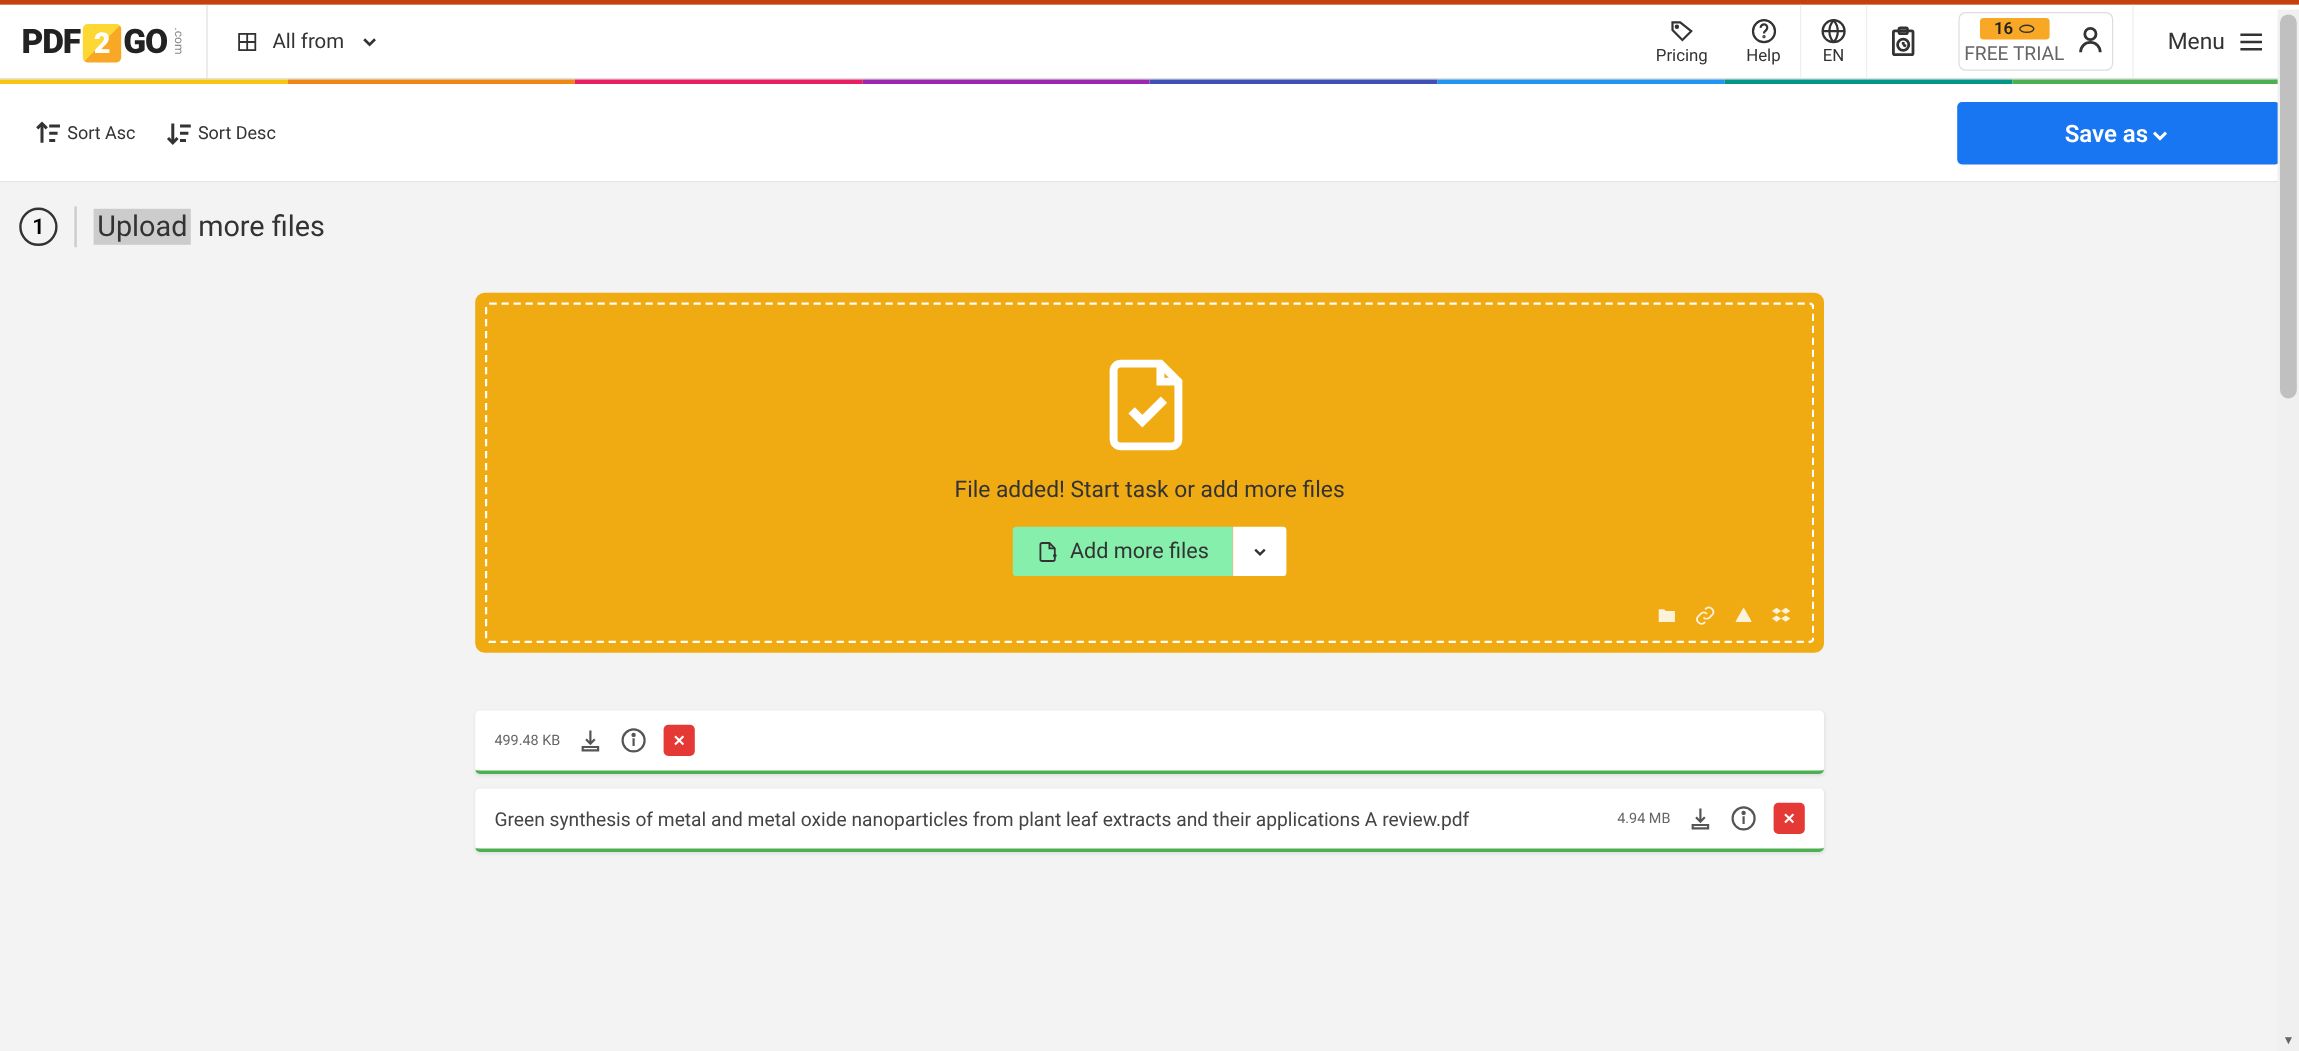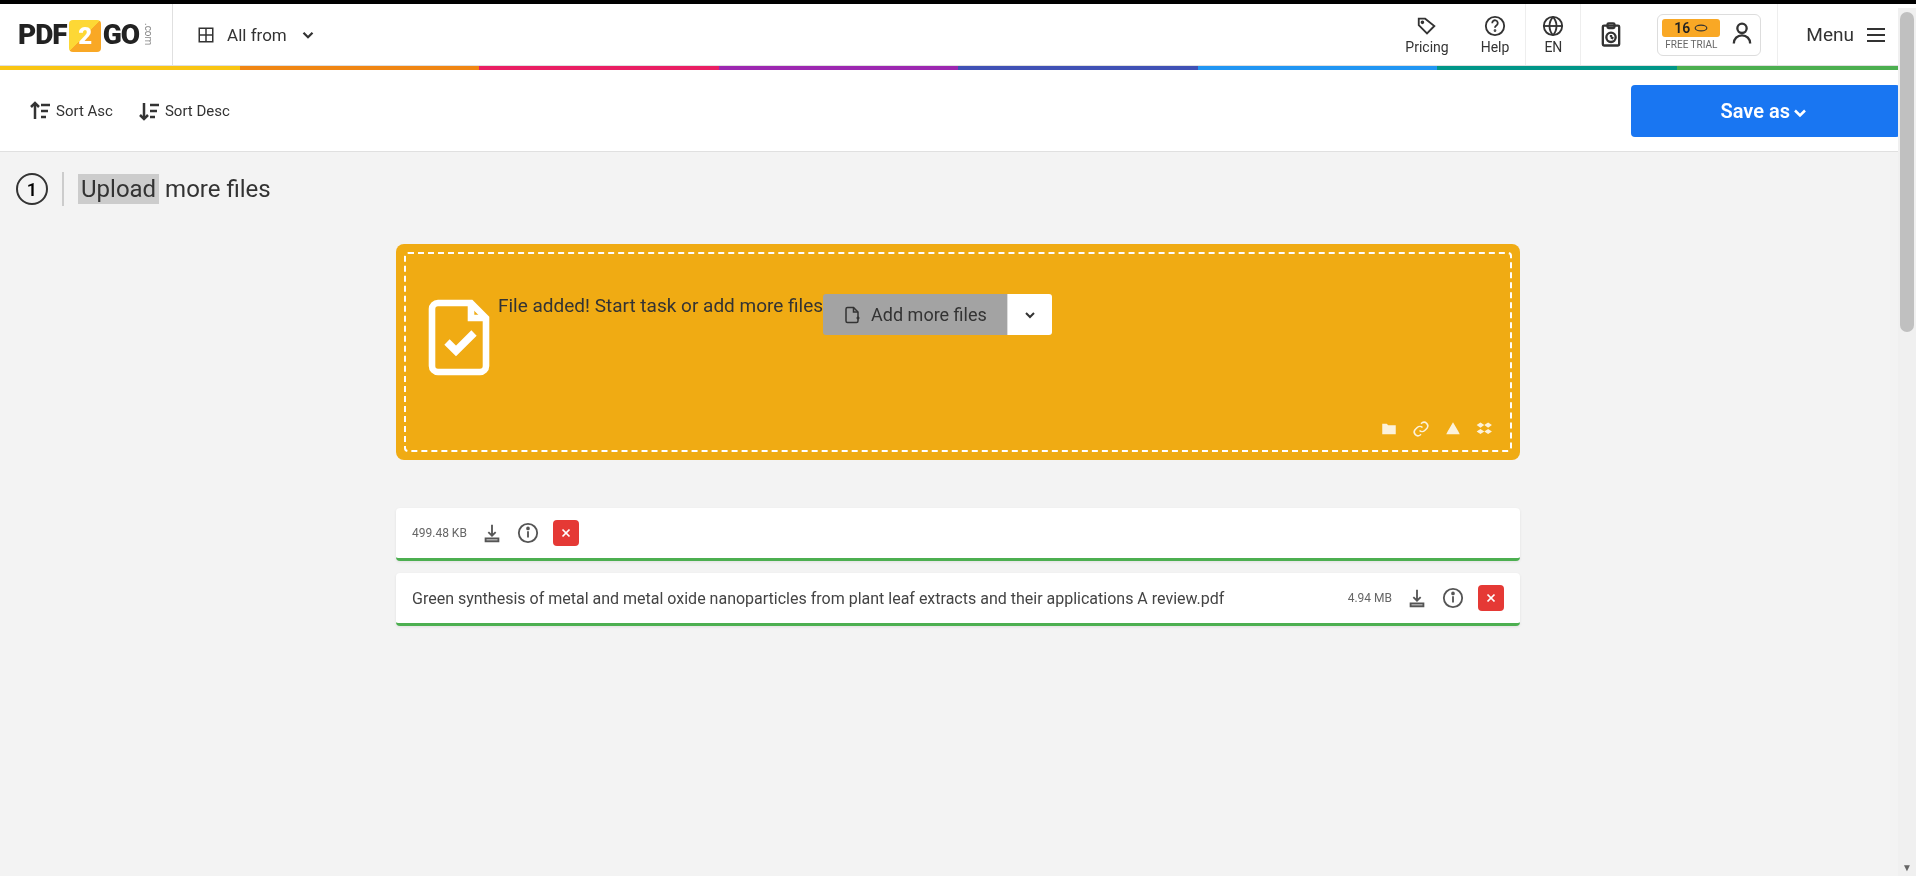--- a/index.html
+++ b/index.html
@@ -1,37 +1,37 @@
 <!DOCTYPE html>
 <html><head>
 <meta charset="utf-8">
 <style>
 *{margin:0;padding:0;box-sizing:border-box}
 body{font-family:-apple-system,BlinkMacSystemFont,"Segoe UI",Roboto,sans-serif;background:#f3f3f3;overflow:hidden}
-.page{width:1916px;height:876px;position:relative;background:#fff;border-top:4px solid #000000}
+.page{width:1916px;height:876px;position:relative;background:#fff;border-top:4px solid #c2410c}
 
 
 .header{height:62px;display:flex;align-items:center;border-bottom:1px solid #e0e0e0;background:#fff;position:relative}
 .logo{padding:0 18px;display:flex;align-items:center;height:100%;border-right:1px solid #e0e0e0}
 .logo-text{font-size:28px;font-weight:900;letter-spacing:-1px}
 .logo-pdf{color:#222}
 .logo-2{display:inline-block;width:32px;height:32px;background:linear-gradient(135deg,#fdd835 0%,#fdd835 50%,#f9a825 50%,#f9a825 100%);color:#fff;text-align:center;line-height:32px;border-radius:4px;margin:0 2px;font-size:24px}
 .logo-go{color:#222}
 .logo-com{font-size:10px;color:#888;writing-mode:vertical-rl;margin-left:4px}
 .all-tools{display:flex;align-items:center;gap:12px;padding:0 24px;height:100%;cursor:pointer;font-size:17px;color:#333}
 .all-tools svg{width:18px;height:18px}
 .header-right{margin-left:auto;display:flex;align-items:center;height:100%}
 .header-item{display:flex;flex-direction:column;align-items:center;justify-content:center;padding:0 16px;height:100%;cursor:pointer;border-left:1px solid #eee}
 .header-item.no-border{border-left:none}
 .header-item svg{width:22px;height:22px}
 .header-item-label{font-size:14px;color:#333;margin-top:2px}
 .trial-box{display:flex;align-items:center;gap:8px;padding:4px;border:1px solid #ddd;border-radius:6px;margin:0 16px}
 .trial-badge{display:flex;flex-direction:column;align-items:center}
 .trial-count{background:#f9a825;color:#222;padding:1px 12px;border-radius:3px;font-size:14px;font-weight:600;display:flex;align-items:center;gap:4px}
-.trial-label{font-size:10px;color:#666;margin-top:2px}
+.trial-label{font-size:16px;color:#666;margin-top:2px}
 .avatar svg{width:28px;height:28px}
 .menu-btn{display:flex;align-items:center;gap:10px;padding:0 28px;height:100%;cursor:pointer;font-size:19px;color:#333;border-left:1px solid #eee}
 .menu-btn svg{width:24px;height:24px}
 
 
 .rainbow{height:4px;width:100%;display:flex}
 .rainbow div{flex:1;height:100%}
 .r1{background:#f9c513}.r2{background:#f08613}.r3{background:#e91e63}.r4{background:#9c27b0}.r5{background:#3f51b5}.r6{background:#2196f3}.r7{background:#009688}.r8{background:#4caf50}
 
 
@@ -46,25 +46,25 @@
 .main{background:#f3f3f3;height:calc(876px - 66px - 4px - 82px);overflow-y:auto;padding-bottom:20px}
 .step-header{display:flex;align-items:center;gap:14px;padding:20px 16px}
 .step-num{width:32px;height:32px;border:2px solid #333;border-radius:50%;display:flex;align-items:center;justify-content:center;font-size:18px;font-weight:600;position:relative}
 .step-sep{width:2px;height:34px;background:#ccc}
 .step-title{font-size:24px;color:#333}
 .step-title .hl{background:#ccc;padding:1px 3px}
 
 
 .dropzone-wrap{width:1124px;margin:18px auto 0}
 .dropzone{background:#f0ab13;border-radius:8px;padding:8px;position:relative}
-.dropzone-inner{border:2px dashed #fff;border-radius:4px;padding:40px 20px 54px;display:flex;flex-direction:row;align-items:flex-start;position:relative}
+.dropzone-inner{border:2px dashed #fff;border-radius:4px;padding:40px 20px 54px;display:flex;flex-direction:column;align-items:center;position:relative}
 .file-ok-icon{width:72px;height:84px;margin-bottom:18px}
 .file-added-text{color:#333;font-size:19px;margin-bottom:20px}
 .add-more-wrap{display:flex}
-.add-more-btn{background:#a3a3a3;padding:10px 20px;display:flex;align-items:center;gap:10px;font-size:18px;color:#333;cursor:pointer;border-radius:3px 0 0 3px}
+.add-more-btn{background:#86efac;padding:10px 20px;display:flex;align-items:center;gap:10px;font-size:18px;color:#333;cursor:pointer;border-radius:3px 0 0 3px}
 .add-more-caret{background:#fff;padding:10px 14px;border-left:1px solid #ddd;cursor:pointer;border-radius:0 3px 3px 0;display:flex;align-items:center}
 .dropzone-icons{position:absolute;bottom:12px;right:16px;display:flex;gap:14px}
 .dropzone-icons svg{width:18px;height:18px;fill:#fff;cursor:pointer;opacity:0.85}
 
 
 .file-list{width:1124px;margin:48px auto 0}
 .file-row{background:#fff;border-radius:4px;padding:12px 16px;display:flex;align-items:center;gap:14px;margin-bottom:12px;box-shadow:0 1px 3px rgba(0,0,0,0.08);border-bottom:3px solid #4caf50}
 .file-name{flex:1;color:#444;font-size:16px}
 .file-size{color:#666;font-size:12px}
 .file-action{width:22px;height:22px;cursor:pointer;color:#555}

